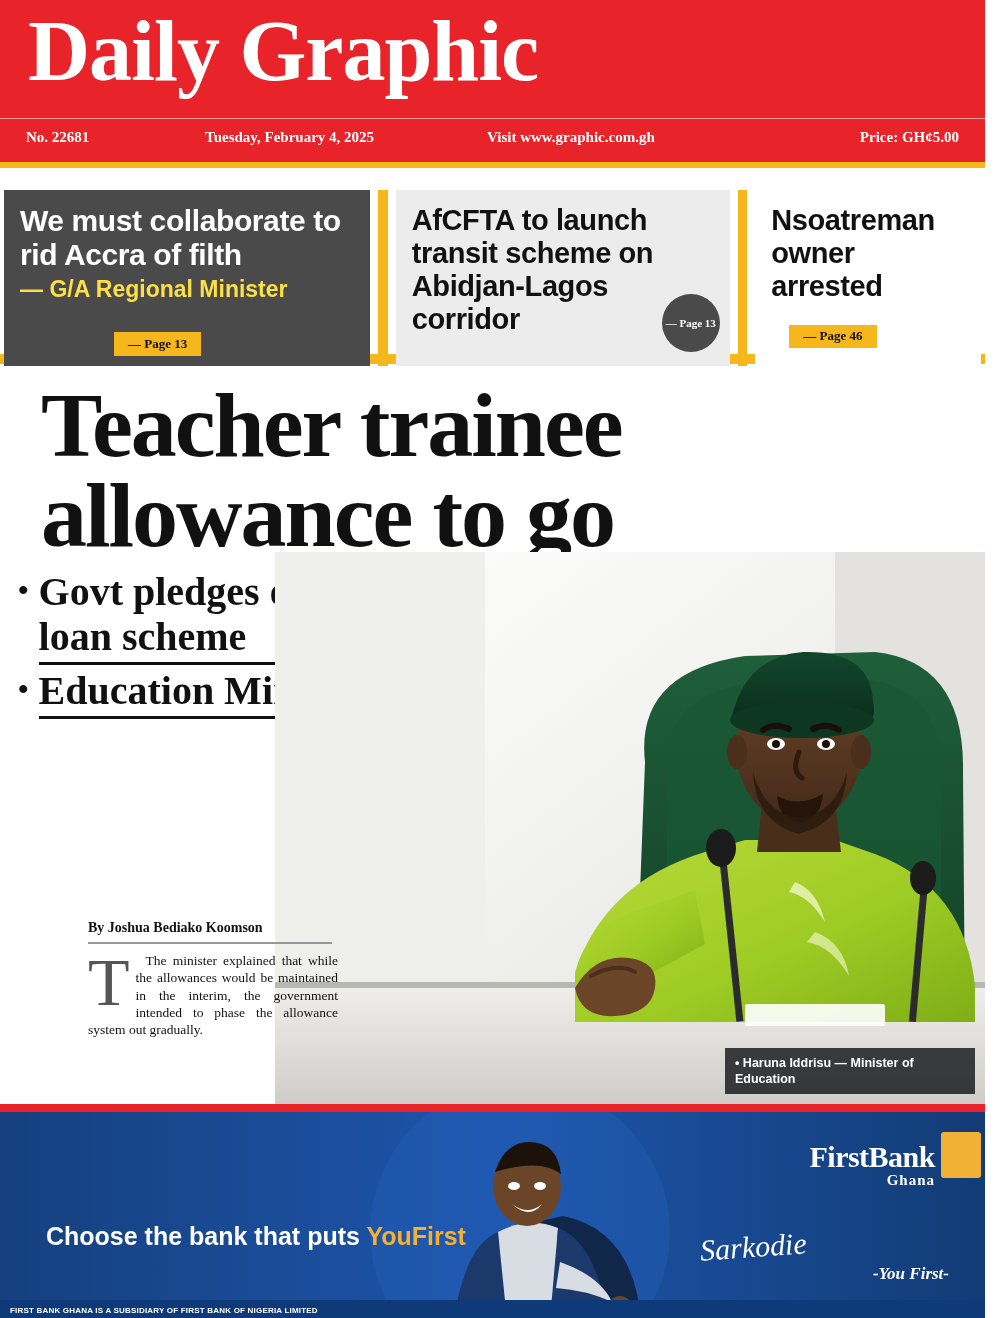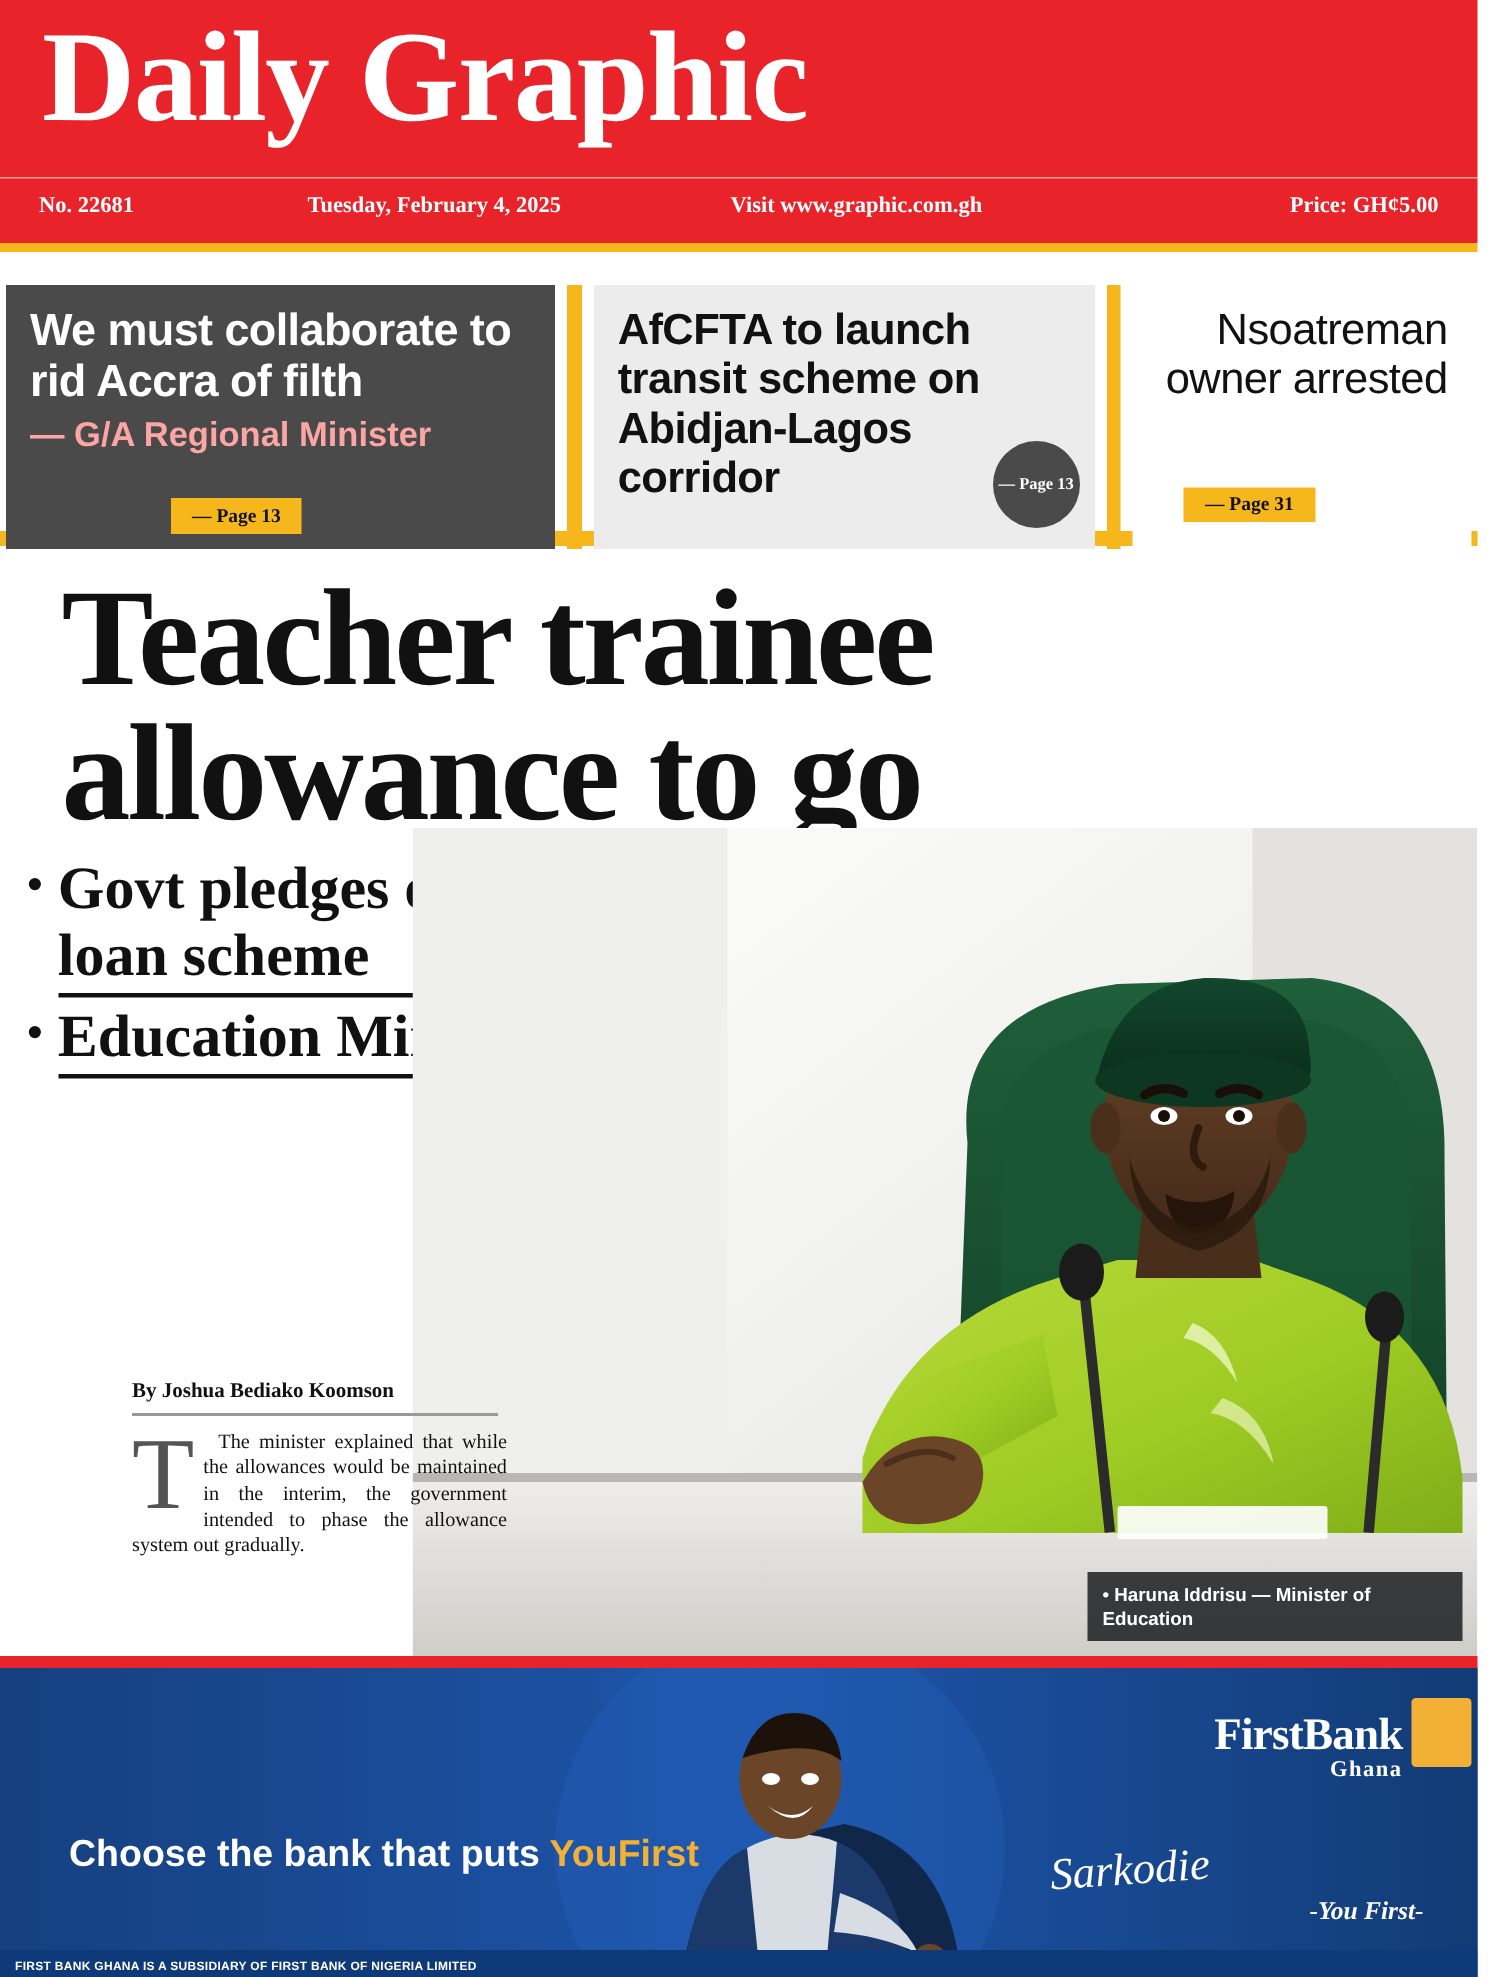--- a/index.html
+++ b/index.html
@@ -100,21 +100,21 @@
     font-size: 30px;
     line-height: 1.12;
     font-weight: bold;
     color: #ffffff;
     letter-spacing: -0.4px;
   }
   .t1 .attrib {
     margin-top: 5px;
     font-size: 23px;
     font-weight: bold;
-    color: #fca5a5;
+    color: #fde047;
   }
   .pagetag {
     display: inline-block;
     background: #f5b71c;
     color: #111111;
     font-size: 13px;
     font-weight: bold;
     padding: 4px 14px;
     font-family: "Liberation Serif", serif;
   }
@@ -161,23 +161,22 @@
     line-height: 1.15;
   }
   .t3 {
     background: #ffffff;
     width: 236px;
     color: #111111;
   }
   .t3 h3 {
     font-size: 29px;
     line-height: 1.14;
-    font-weight: normal;
+    font-weight: bold;
     letter-spacing: -0.4px;
-    text-align: right;
   }
   .t3 .pagetag {
     position: absolute;
     left: 34px;
     bottom: 18px;
     text-align: center;
     line-height: 1.15;
   }
 
   
@@ -405,21 +404,21 @@
 
       <div class="teaser t2">
         <h3>AfCFTA to launch transit scheme on Abidjan-Lagos corridor</h3>
         <span class="circle-tag">— Page 13</span>
       </div>
 
       <div class="divider-gold"></div>
 
       <div class="teaser t3">
         <h3>Nsoatreman owner arrested</h3>
-        <span class="pagetag">— Page 31</span>
+        <span class="pagetag">— Page 46</span>
       </div>
 
     </div>
   </div>
 
   <div class="gold-rule"></div>
 
   <div class="main">
 
     <div class="photo">

